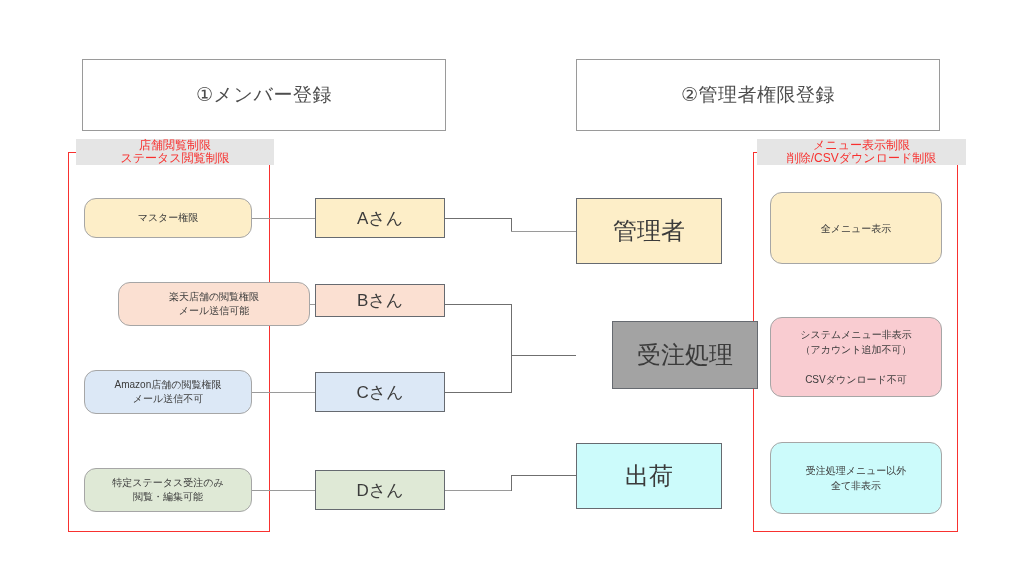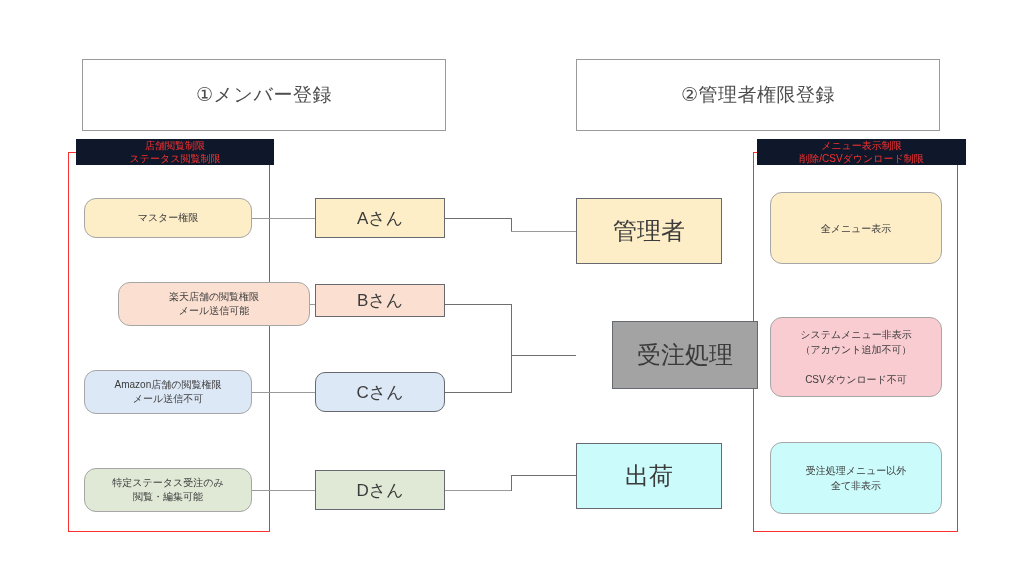--- a/index.html
+++ b/index.html
@@ -26,25 +26,25 @@
   
   .redgroup{
     position:absolute;
     box-sizing:border-box;
     border:1.3px solid #f8312f;
     background:transparent;
   }
   .redlabel{
     position:absolute;
     color:#f8312f;
-    font-size:10px;
+    font-size:12px;
     line-height:13px;
     text-align:center;
     white-space:pre-line;
-    background:#0f172a;
+    background:#e5e5e5;
     padding:0 6px;
   }
 
   
   .node{
     position:absolute;
     box-sizing:border-box;
     display:flex;align-items:center;justify-content:center;
     text-align:center;
     color:#3b3b3b;
@@ -119,21 +119,21 @@
   <div class="node rounded n-perm" style="left:84px;top:370px;width:168px;height:44px;background:#dce8f6;">Amazon店舗の閲覧権限
 メール送信不可</div>
 
   <div class="node rounded n-perm" style="left:84px;top:468px;width:168px;height:44px;background:#dfe9d6;text-align:center;">特定ステータス受注のみ
 閲覧・編集可能</div>
 
   <div class="node n-person" style="left:315px;top:198px;width:130px;height:40px;background:#fdeec8;">Aさん</div>
 
   <div class="node n-person" style="left:315px;top:284px;width:130px;height:33px;background:#fbe0d2;">Bさん</div>
 
-  <div class="node n-person" style="left:315px;top:372px;width:130px;height:40px;background:#dce8f6;border-radius:10px;">Cさん</div>
+  <div class="node n-person" style="left:315px;top:372px;width:130px;height:40px;background:#dce8f6;">Cさん</div>
 
   <div class="node n-person" style="left:315px;top:470px;width:130px;height:40px;background:#dfe9d6;">Dさん</div>
 
   <div class="node n-role" style="left:576px;top:198px;width:146px;height:66px;background:#fdeec8;">管理者</div>
 
   <div class="node n-role" style="left:612px;top:321px;width:146px;height:68px;background:#a3a3a3;">受注処理</div>
 
   <div class="node n-role" style="left:576px;top:443px;width:146px;height:66px;background:#ccfbfb;">出荷</div>
 
   <div class="node rounded n-menu" style="left:770px;top:192px;width:172px;height:72px;background:#fdeec8;">全メニュー表示</div>

